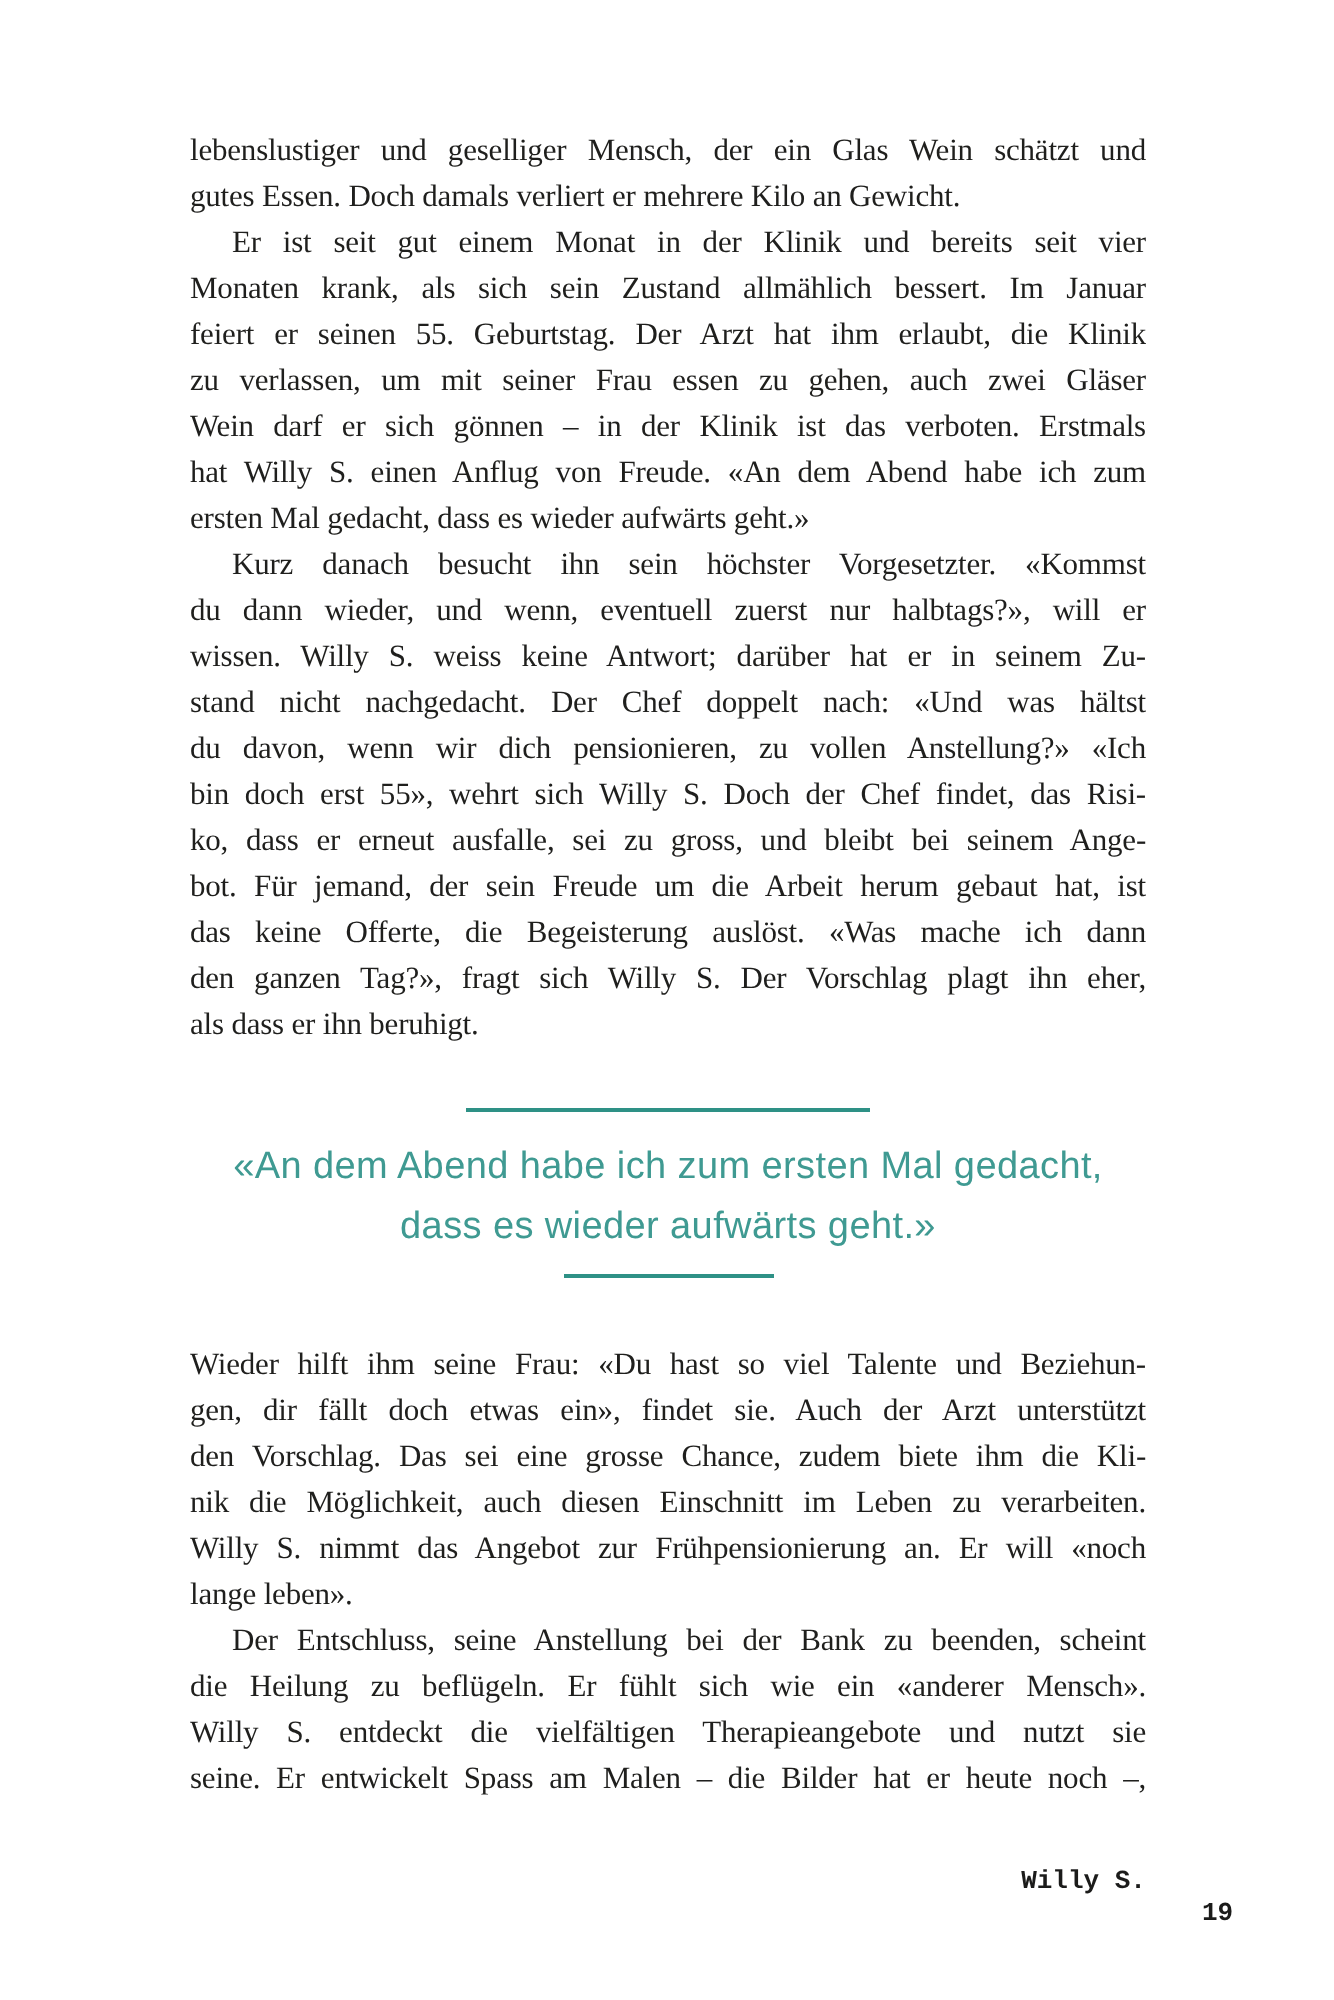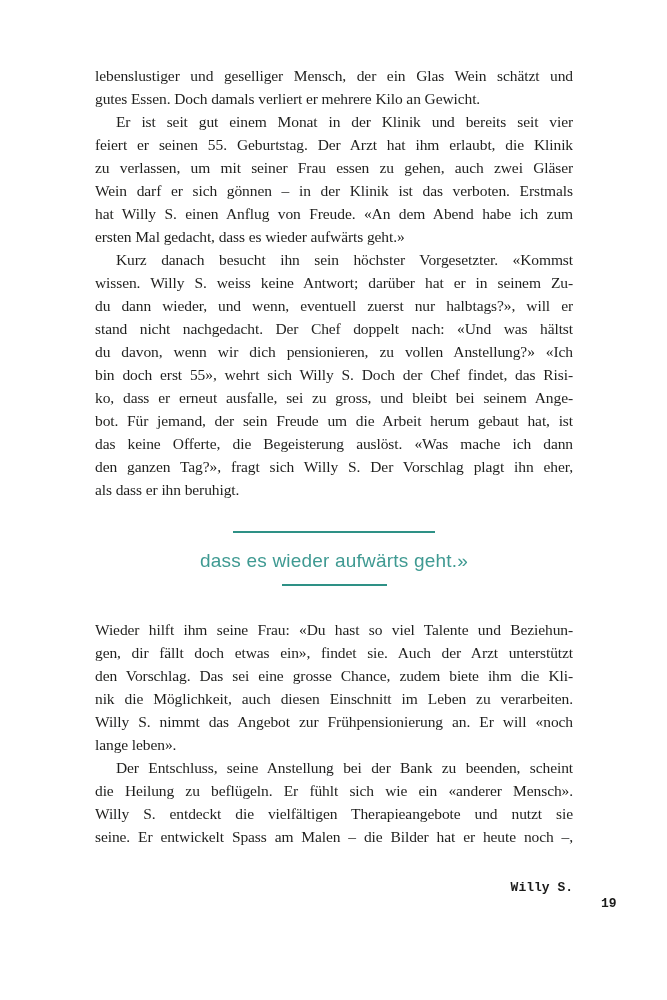--- a/index.html
+++ b/index.html
@@ -91,44 +91,46 @@
 <div class="book-page">
   <div class="text-column">
 
     <div>
         <div class="paragraph">
           <div class="line">lebenslustiger und geselliger Mensch, der ein Glas Wein schätzt und</div>
           <div class="line no-justify">gutes Essen. Doch damals verliert er mehrere Kilo an Gewicht.</div>
         </div>
         <div class="paragraph">
           <div class="line indent">Er ist seit gut einem Monat in der Klinik und bereits seit vier</div>
+          <div class="line">Monaten krank, als sich sein Zustand allmählich bessert. Im Januar</div>
           <div class="line">feiert er seinen 55. Geburtstag. Der Arzt hat ihm erlaubt, die Klinik</div>
           <div class="line">zu verlassen, um mit seiner Frau essen zu gehen, auch zwei Gläser</div>
           <div class="line">Wein darf er sich gönnen – in der Klinik ist das verboten. Erstmals</div>
           <div class="line">hat Willy S. einen Anflug von Freude. «An dem Abend habe ich zum</div>
           <div class="line no-justify">ersten Mal gedacht, dass es wieder aufwärts geht.»</div>
         </div>
         <div class="paragraph">
           <div class="line indent">Kurz danach besucht ihn sein höchster Vorgesetzter. «Kommst</div>
+          <div class="line">du dann wieder, und wenn, eventuell zuerst nur halbtags?», will er</div>
           <div class="line">wissen. Willy S. weiss keine Antwort; darüber hat er in seinem Zu-</div>
-          <div class="line">du dann wieder, und wenn, eventuell zuerst nur halbtags?», will er</div>
           <div class="line">stand nicht nachgedacht. Der Chef doppelt nach: «Und was hältst</div>
           <div class="line">du davon, wenn wir dich pensionieren, zu vollen Anstellung?» «Ich</div>
           <div class="line">bin doch erst 55», wehrt sich Willy S. Doch der Chef findet, das Risi-</div>
           <div class="line">ko, dass er erneut ausfalle, sei zu gross, und bleibt bei seinem Ange-</div>
           <div class="line">bot. Für jemand, der sein Freude um die Arbeit herum gebaut hat, ist</div>
           <div class="line">das keine Offerte, die Begeisterung auslöst. «Was mache ich dann</div>
           <div class="line">den ganzen Tag?», fragt sich Willy S. Der Vorschlag plagt ihn eher,</div>
           <div class="line no-justify">als dass er ihn beruhigt.</div>
         </div>
       </div>
 
     <div class="pull-quote">
       <div class="quote-rule top"></div>
       <div class="quote-text">
+        <div>«An dem Abend habe ich zum ersten Mal gedacht,</div>
         <div>dass es wieder aufwärts geht.»</div>
       </div>
       <div class="quote-rule bottom"></div>
     </div>
 
     <div class="after-quote">
         <div class="paragraph">
           <div class="line">Wieder hilft ihm seine Frau: «Du hast so viel Talente und Beziehun-</div>
           <div class="line">gen, dir fällt doch etwas ein», findet sie. Auch der Arzt unterstützt</div>
           <div class="line">den Vorschlag. Das sei eine grosse Chance, zudem biete ihm die Kli-</div>

